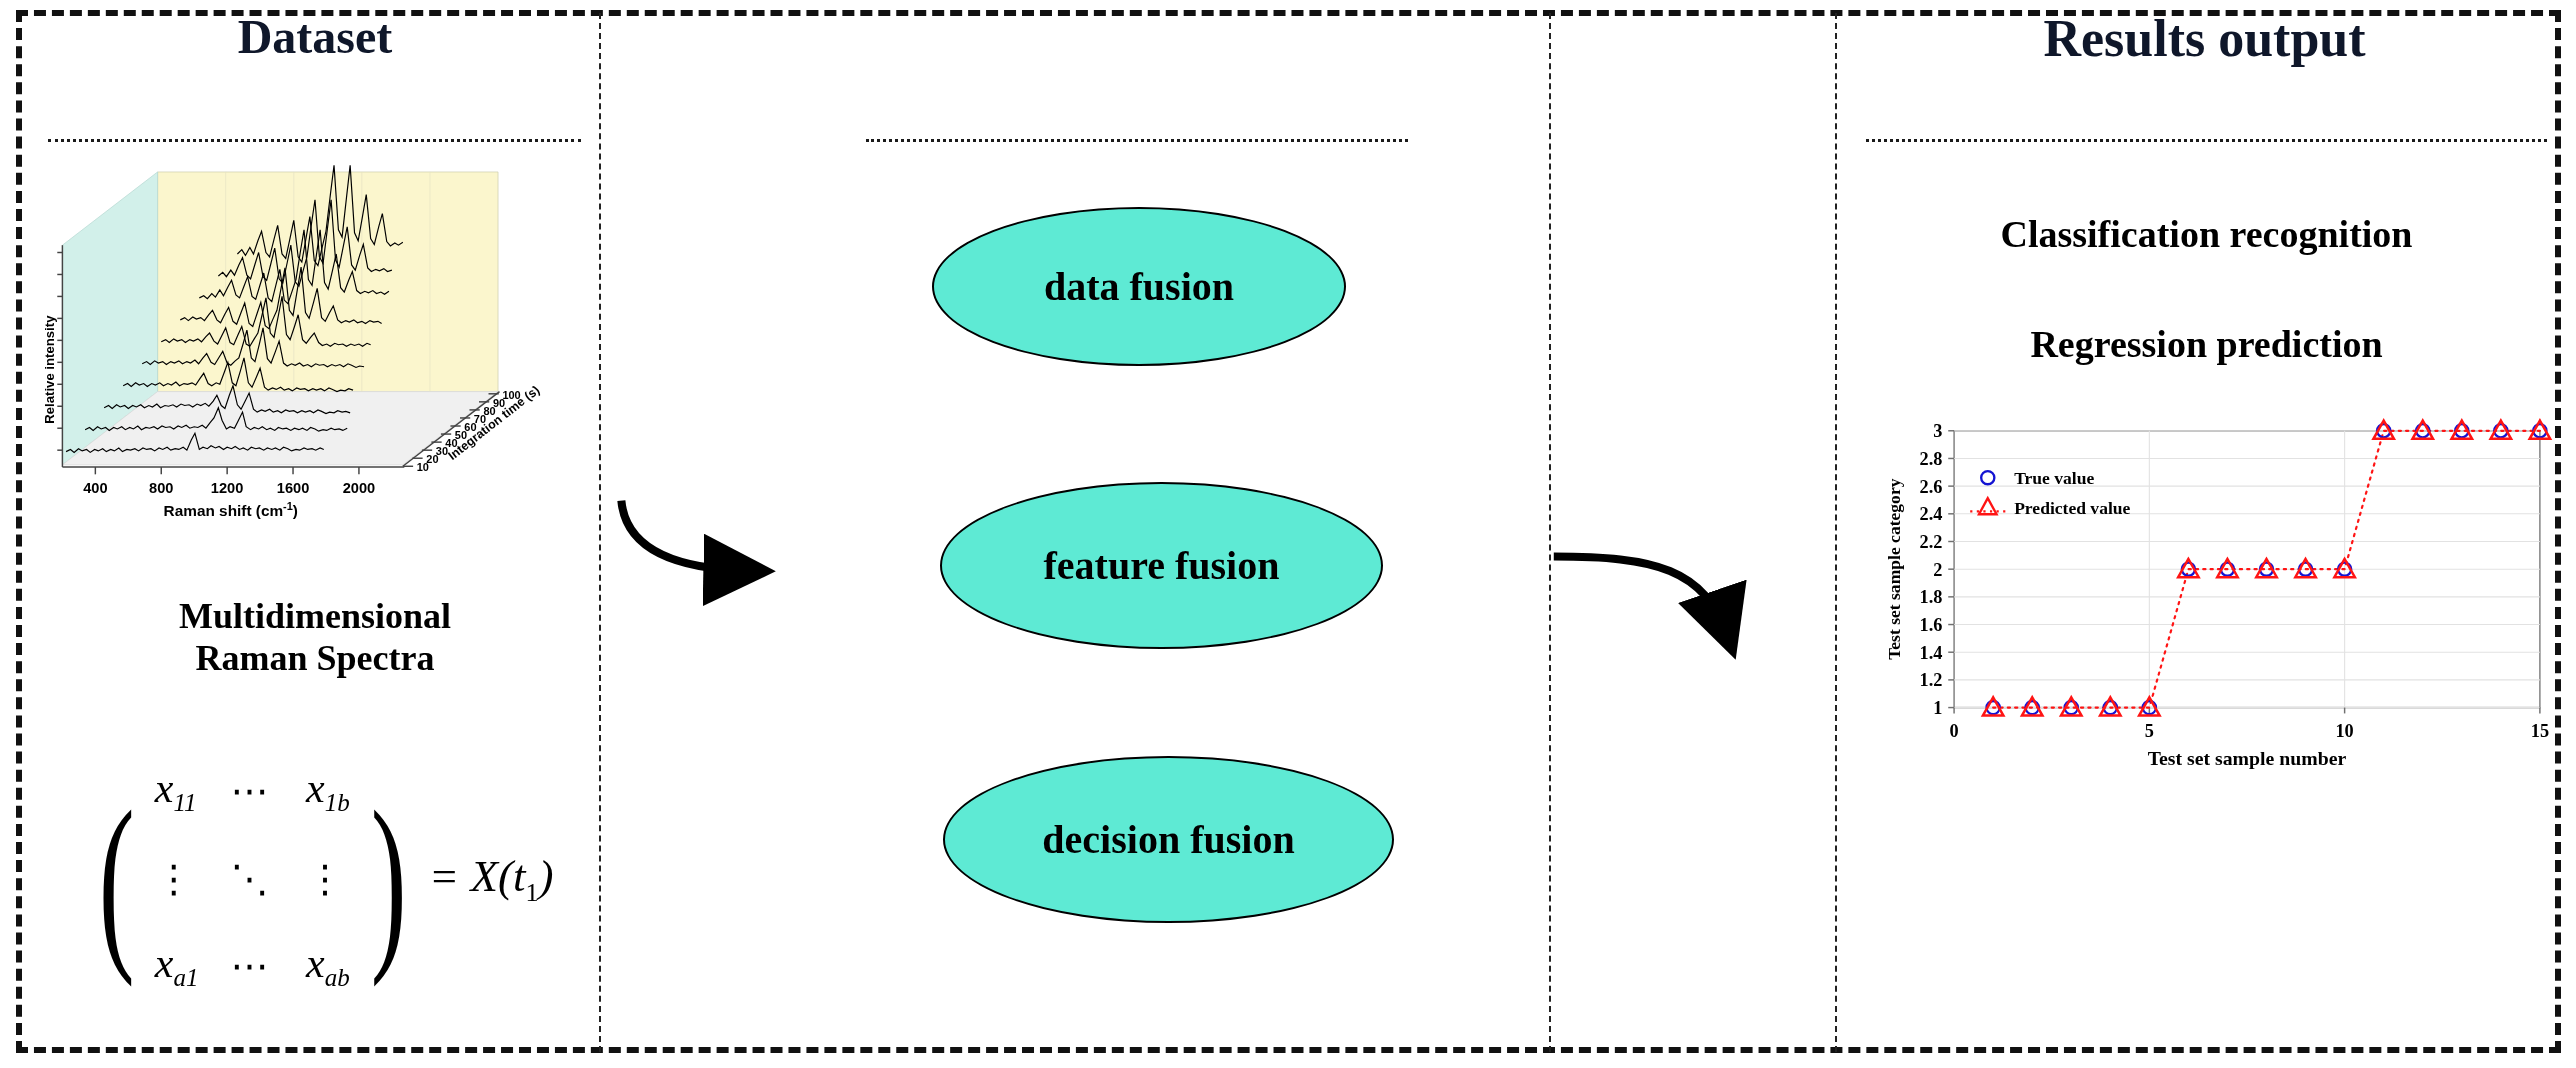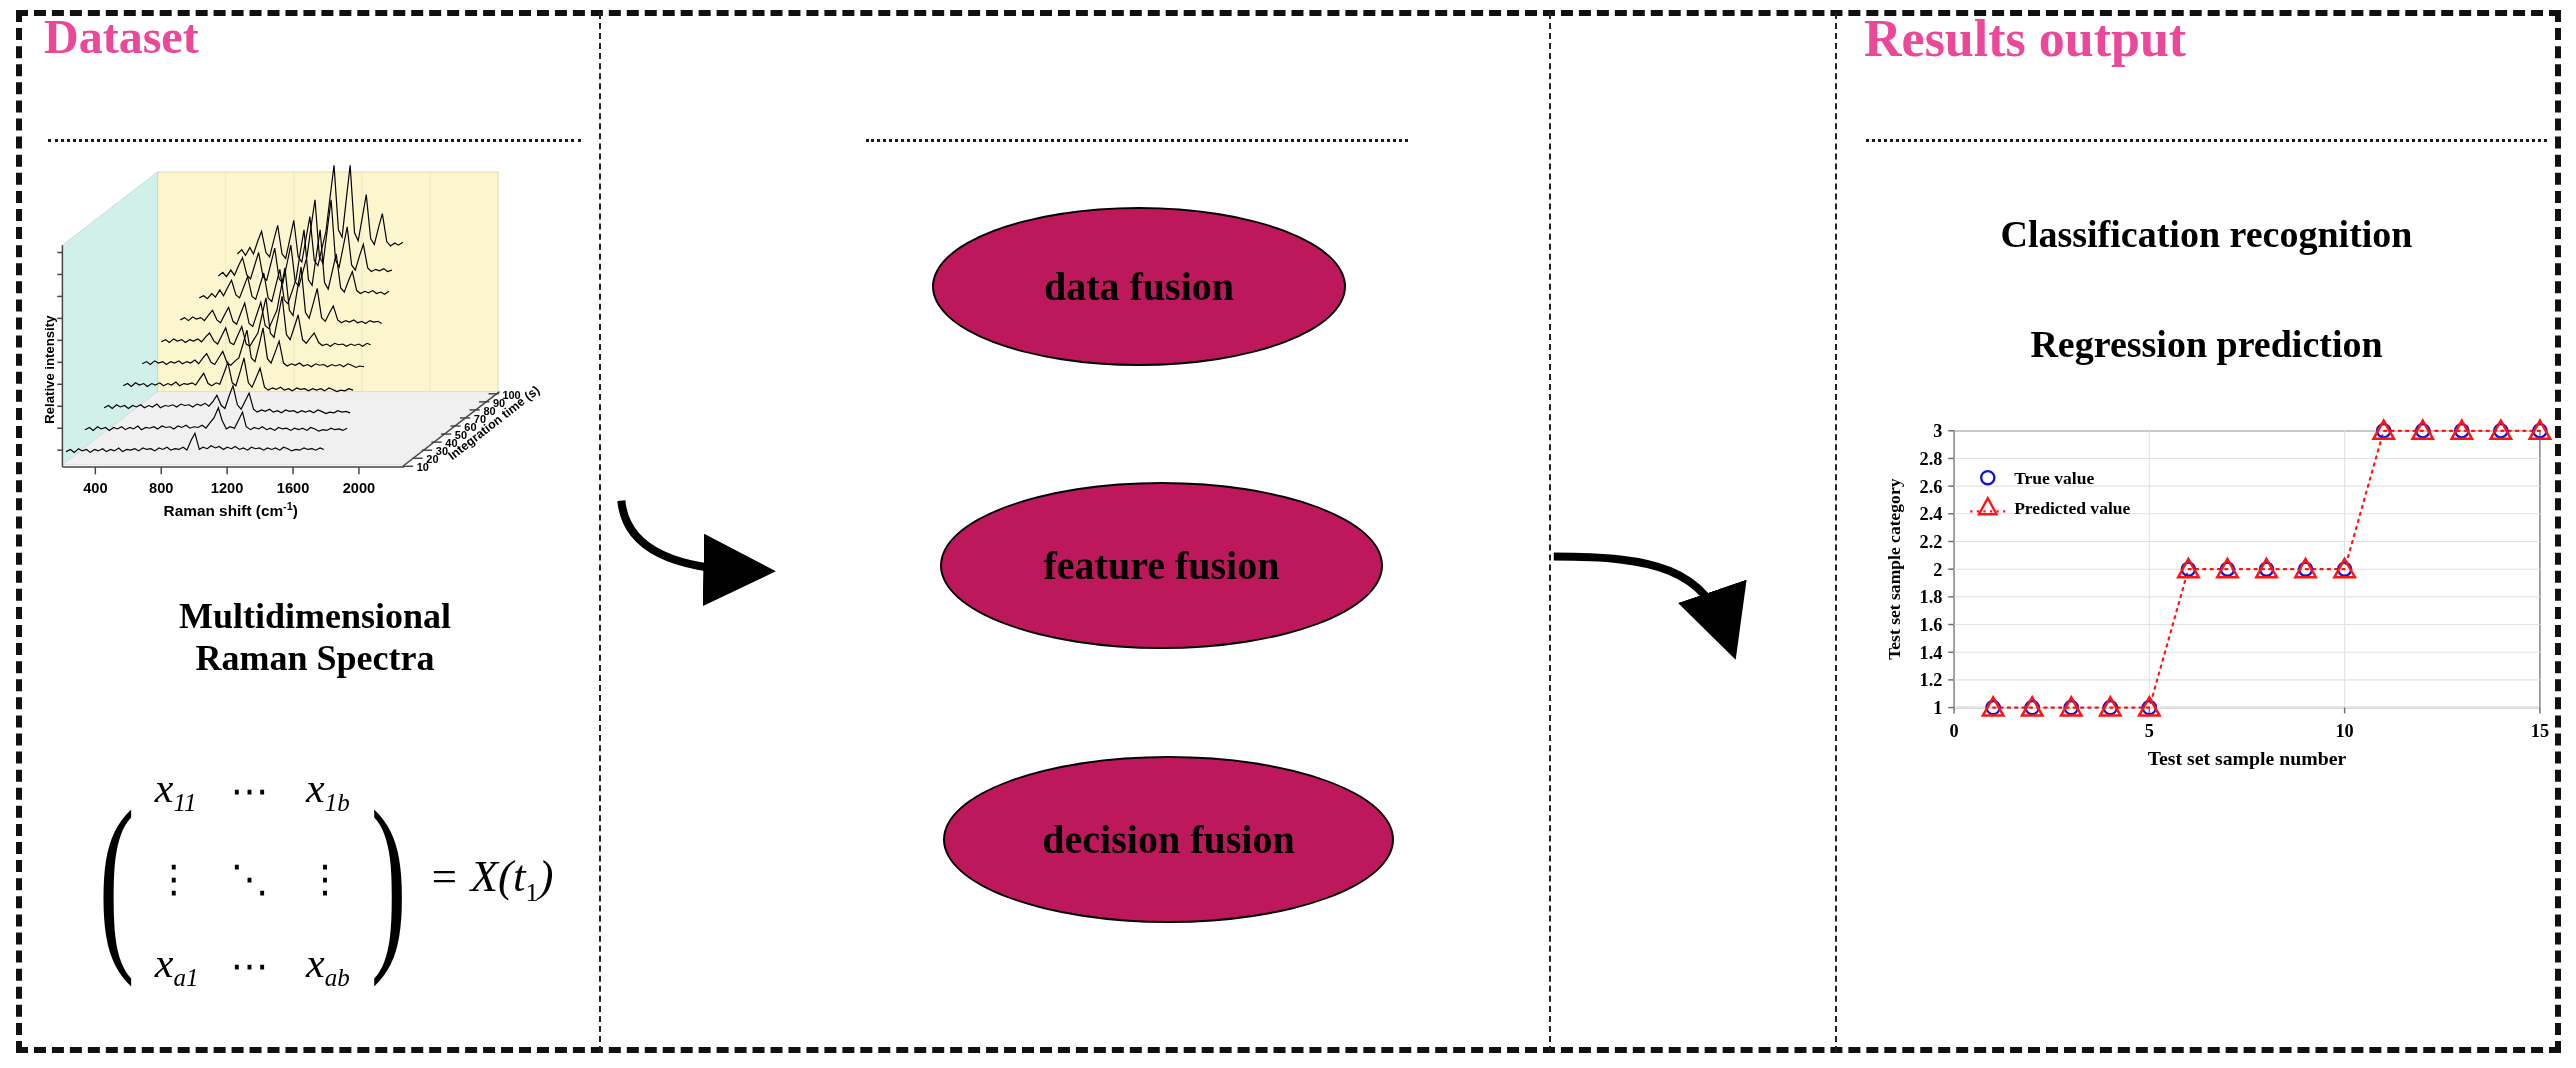--- a/index.html
+++ b/index.html
@@ -11,21 +11,21 @@
          border:6.6px dashed #111;box-sizing:border-box;}
 
   
   .vdiv{position:absolute;top:13px;width:0;height:1039px;
         border-left:2.9px dashed #222;}
   .vdiv.d1{left:599px;}
   .vdiv.d2{left:1549px;}
   .vdiv.d3{left:1835px;}
 
   
-  .ptitle{position:absolute;text-align:left;font-weight:bold;color:#ec4899;
+  .ptitle{position:absolute;text-align:center;font-weight:bold;color:#0f172a;
           font-family:"Liberation Serif",serif;white-space:nowrap;}
   .ptitle.t1{left:44px;top:8.8px;width:542px;font-size:48px;}
   .ptitle.t2{left:864px;top:8.8px;width:542px;font-size:48px;}
   .ptitle.t3{left:1864px;top:8.8px;width:681px;font-size:52px;}
 
   .hsep{position:absolute;height:0;border-top:3.7px dotted #1a1a1a;}
   .hsep.s1{left:48px;top:139px;width:533px;}
   .hsep.s2{left:866px;top:139px;width:542px;}
   .hsep.s3{left:1866px;top:139px;width:681px;}
 
@@ -48,21 +48,21 @@
          font-family:"Liberation Serif",serif;}
   .mcell sub{font-size:25px;}
   .mcell.dots{font-style:normal;letter-spacing:5.1px;font-size:38px;}
   .meq{font-size:45px;font-style:italic;margin-left:8px;white-space:nowrap;
        font-family:Liberation Serif, serif;}
   .meq sub{font-size:26px;font-style:normal;}
 
   
   .ellipse{position:absolute;border:2.9px solid #000;border-radius:50%;
            display:flex;align-items:center;justify-content:center;
-           font-weight:bold;font-size:40px;color:#000;background:#be185d;
+           font-weight:bold;font-size:40px;color:#000;background:#5eead4;
            font-family:"Liberation Serif",serif;}
 
   
   .rline{position:absolute;width:681px;left:1866px;text-align:center;
          font-weight:bold;font-size:38px;color:#000;white-space:nowrap;}
   .rline.r1{top:212px;}
   .rline.r2{top:300px;margin-top:22px;}
 
   .chartbox{position:absolute;left:1875px;top:410px;width:681px;height:374px;}
 

